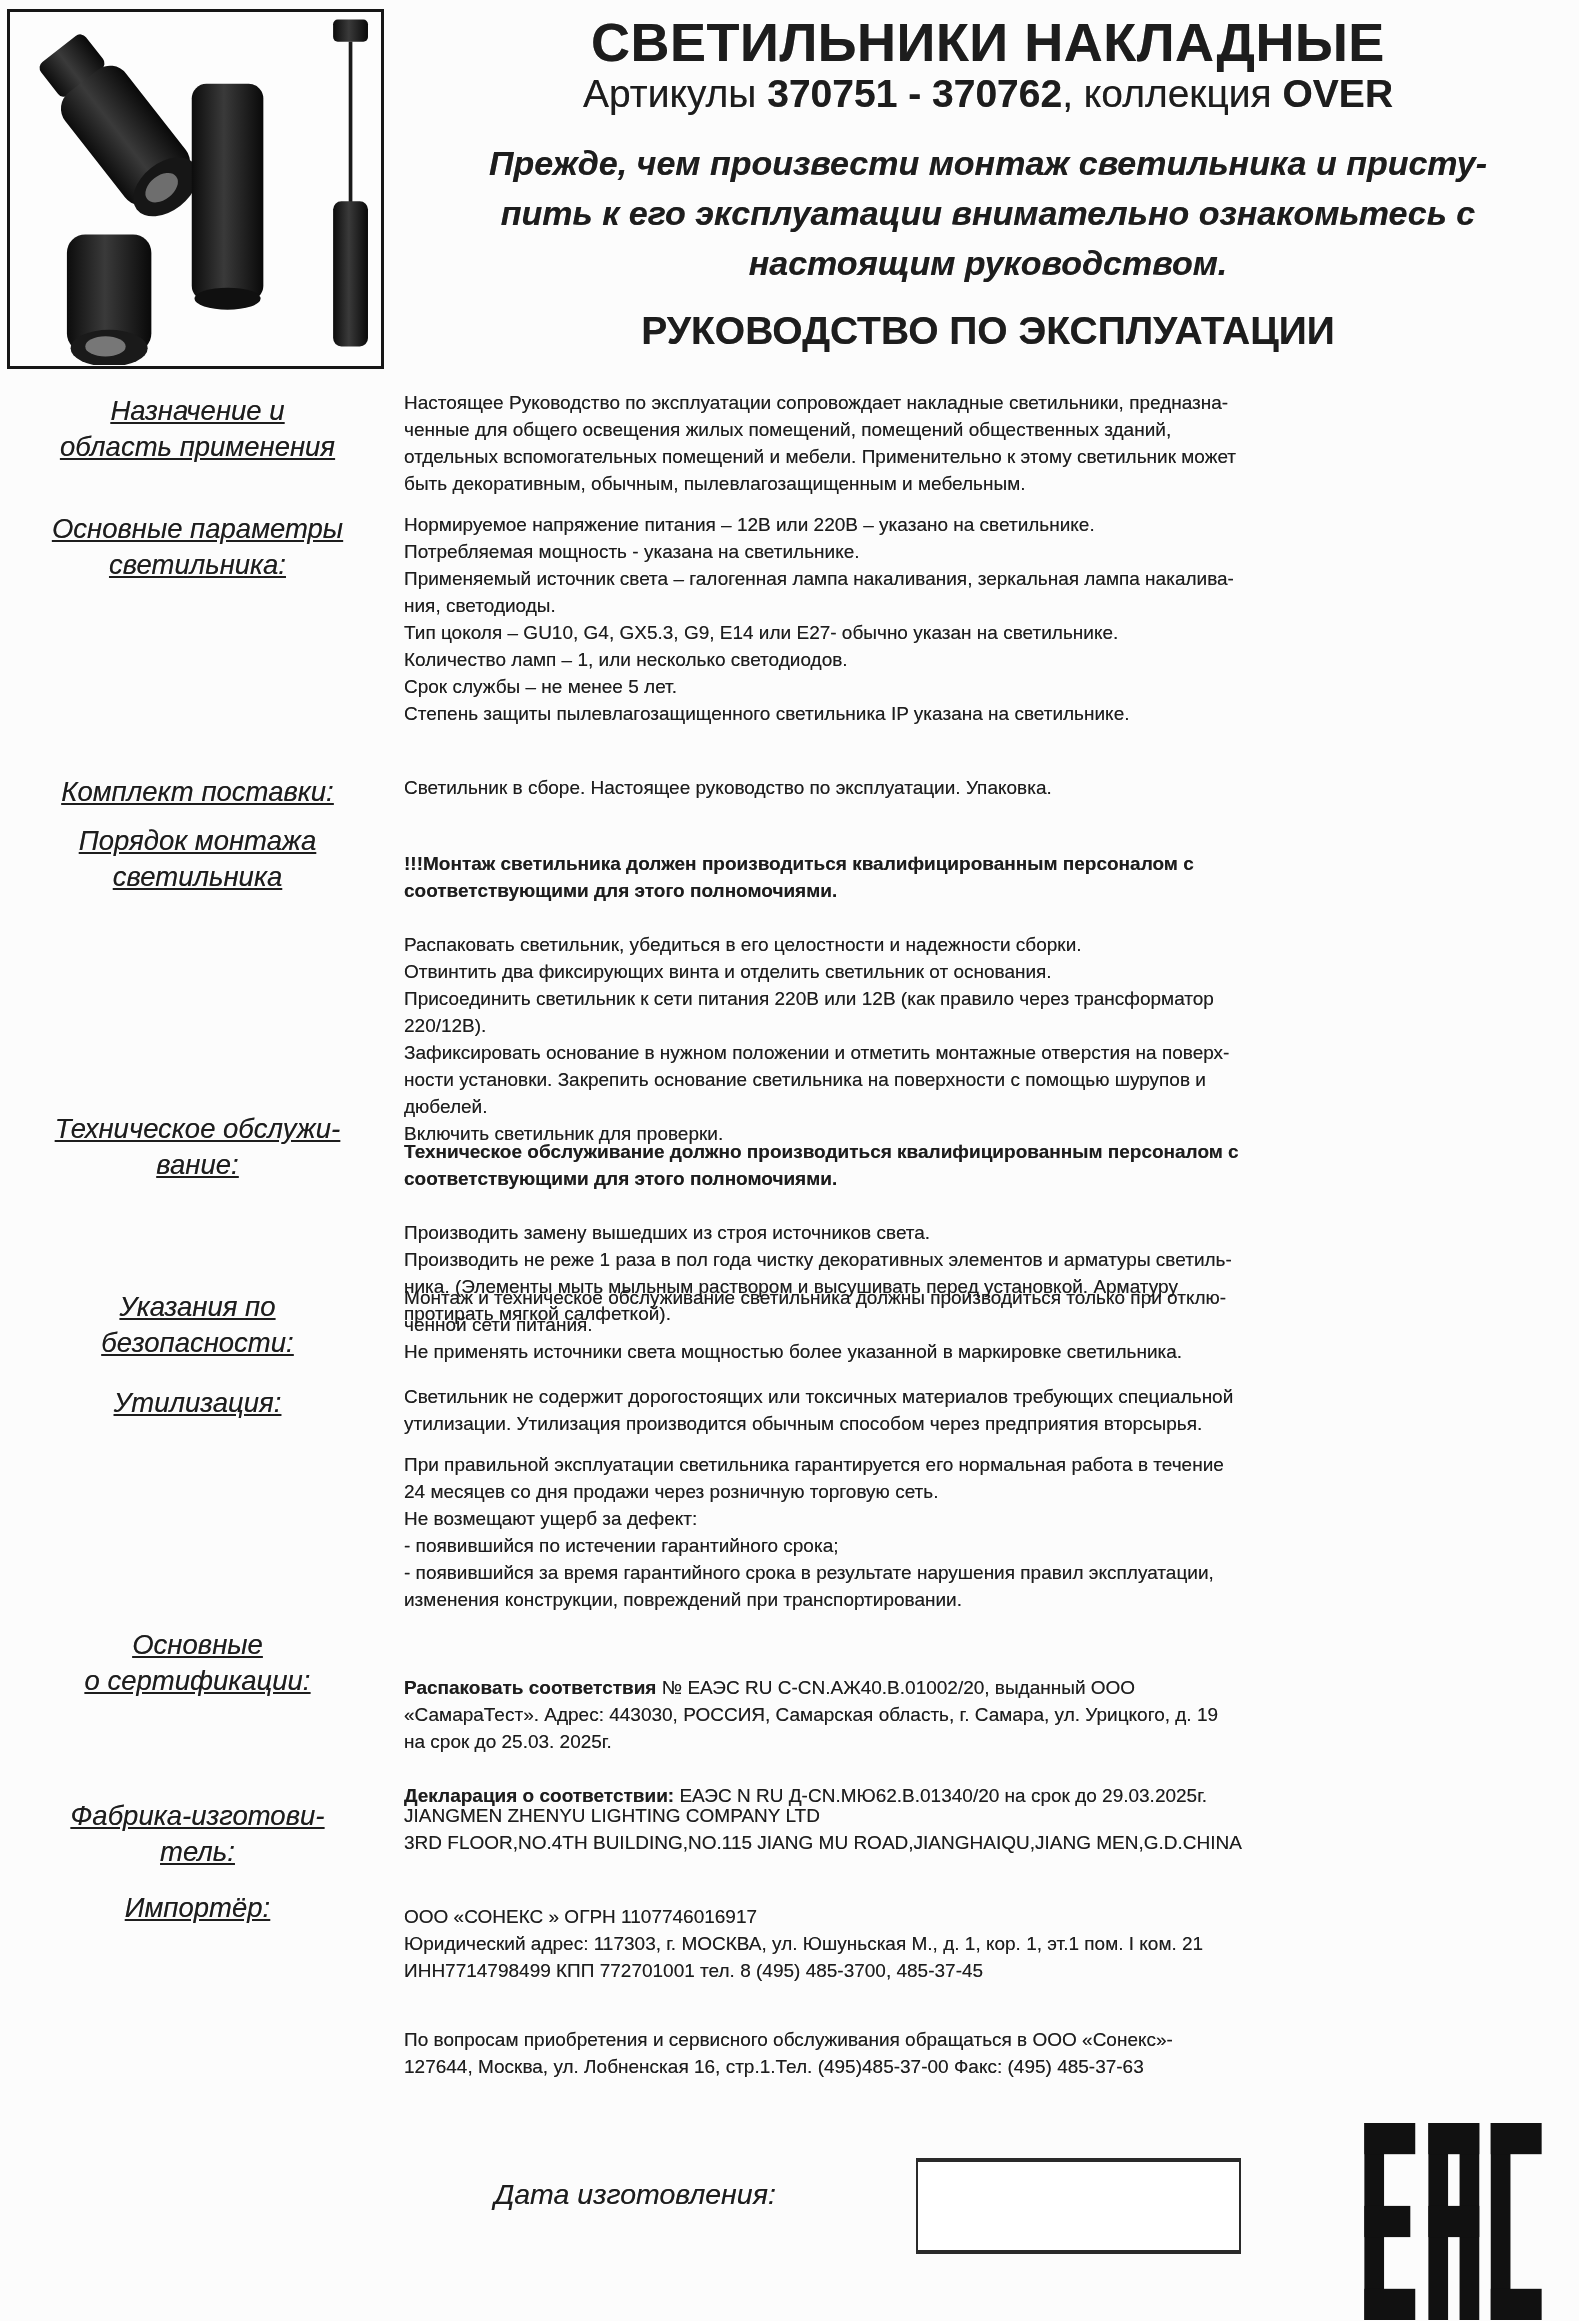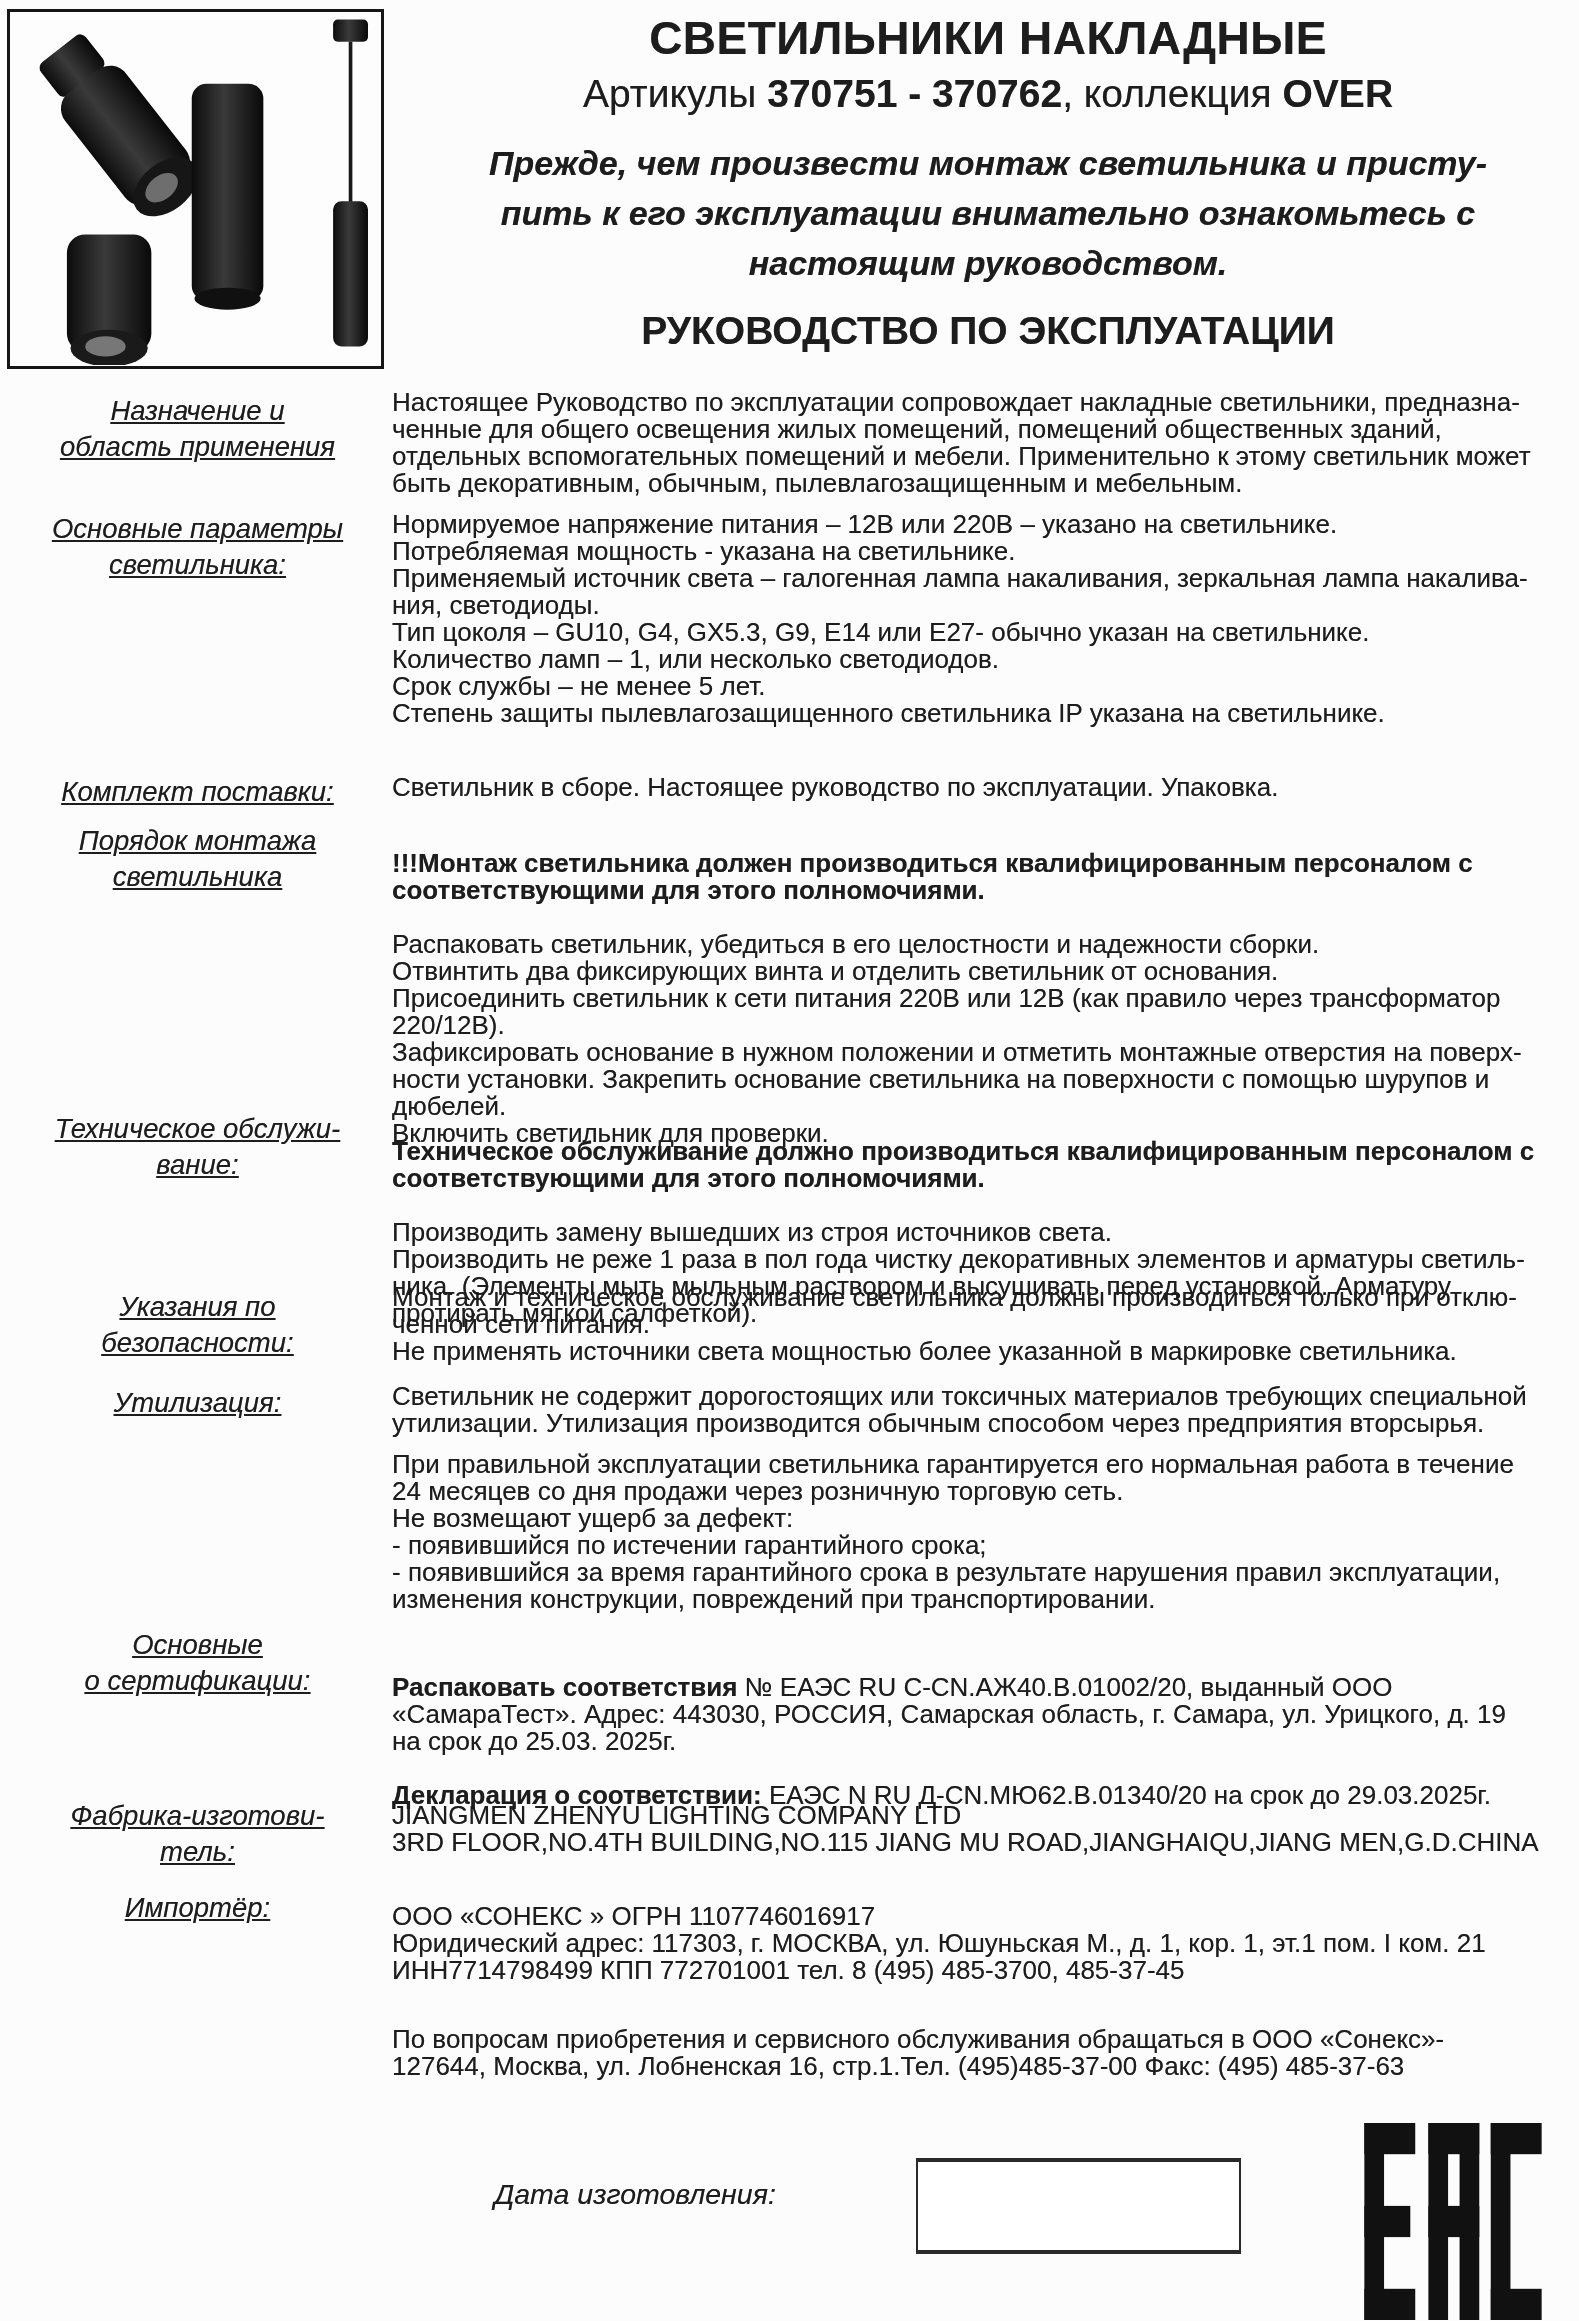--- a/index.html
+++ b/index.html
@@ -13,35 +13,35 @@
     text-shadow:0 0 0.6px rgba(20,20,20,.55);
   }
   
   .product-box{
     position:absolute;left:7.3px;top:9.2px;width:377px;height:360px;
     border:3.7px solid #161616;background:#fdfdfd;box-sizing:border-box;
   }
   
   .hdr{position:absolute;left:404px;top:0;width:1168px;text-align:center;}
   .title{position:absolute;left:0;top:11px;width:100%;
-    font-size:46px;font-weight:bold;letter-spacing:0.5px;white-space:nowrap;}
+    font-size:54px;font-weight:bold;letter-spacing:0.5px;white-space:nowrap;}
   .subtitle{position:absolute;left:0;top:72px;width:100%;
     font-size:39px;white-space:nowrap;}
   .subtitle b{font-weight:bold;}
   .intro{position:absolute;left:0;top:138px;width:100%;
     font-size:34px;font-style:italic;font-weight:bold;line-height:50px;
     white-space:pre-line;}
   .manual-title{position:absolute;left:0;top:309px;width:100%;
     font-size:39px;font-weight:bold;white-space:nowrap;}
   
   .sh{position:absolute;left:0;width:395px;text-align:center;
     font-size:27.5px;font-style:italic;line-height:36px;white-space:pre-line;text-decoration:underline;}
   
-  .sb{position:absolute;left:392px;width:1163px;
-    font-size:26px;line-height:27px;white-space:pre-line;}
+  .sb{position:absolute;left:404px;width:1163px;
+    font-size:19px;line-height:27px;white-space:pre-line;}
   .sb p{margin:0;white-space:pre-line;}
   .sb .bold{font-weight:bold;}
   
   .h-purpose{top:393px}   .b-purpose{top:389px}
   .h-params{top:511px}    .b-params{top:511px}
   .h-package{top:774px}   .b-package{top:774px}
   .h-install{top:823px}   .b-install{top:823px}
   .h-maint{top:1111px}    .b-maint{top:1111px}
   .h-safety{top:1289px}   .b-safety{top:1284px}
   .h-disposal{top:1385px} .b-disposal{top:1383px}

